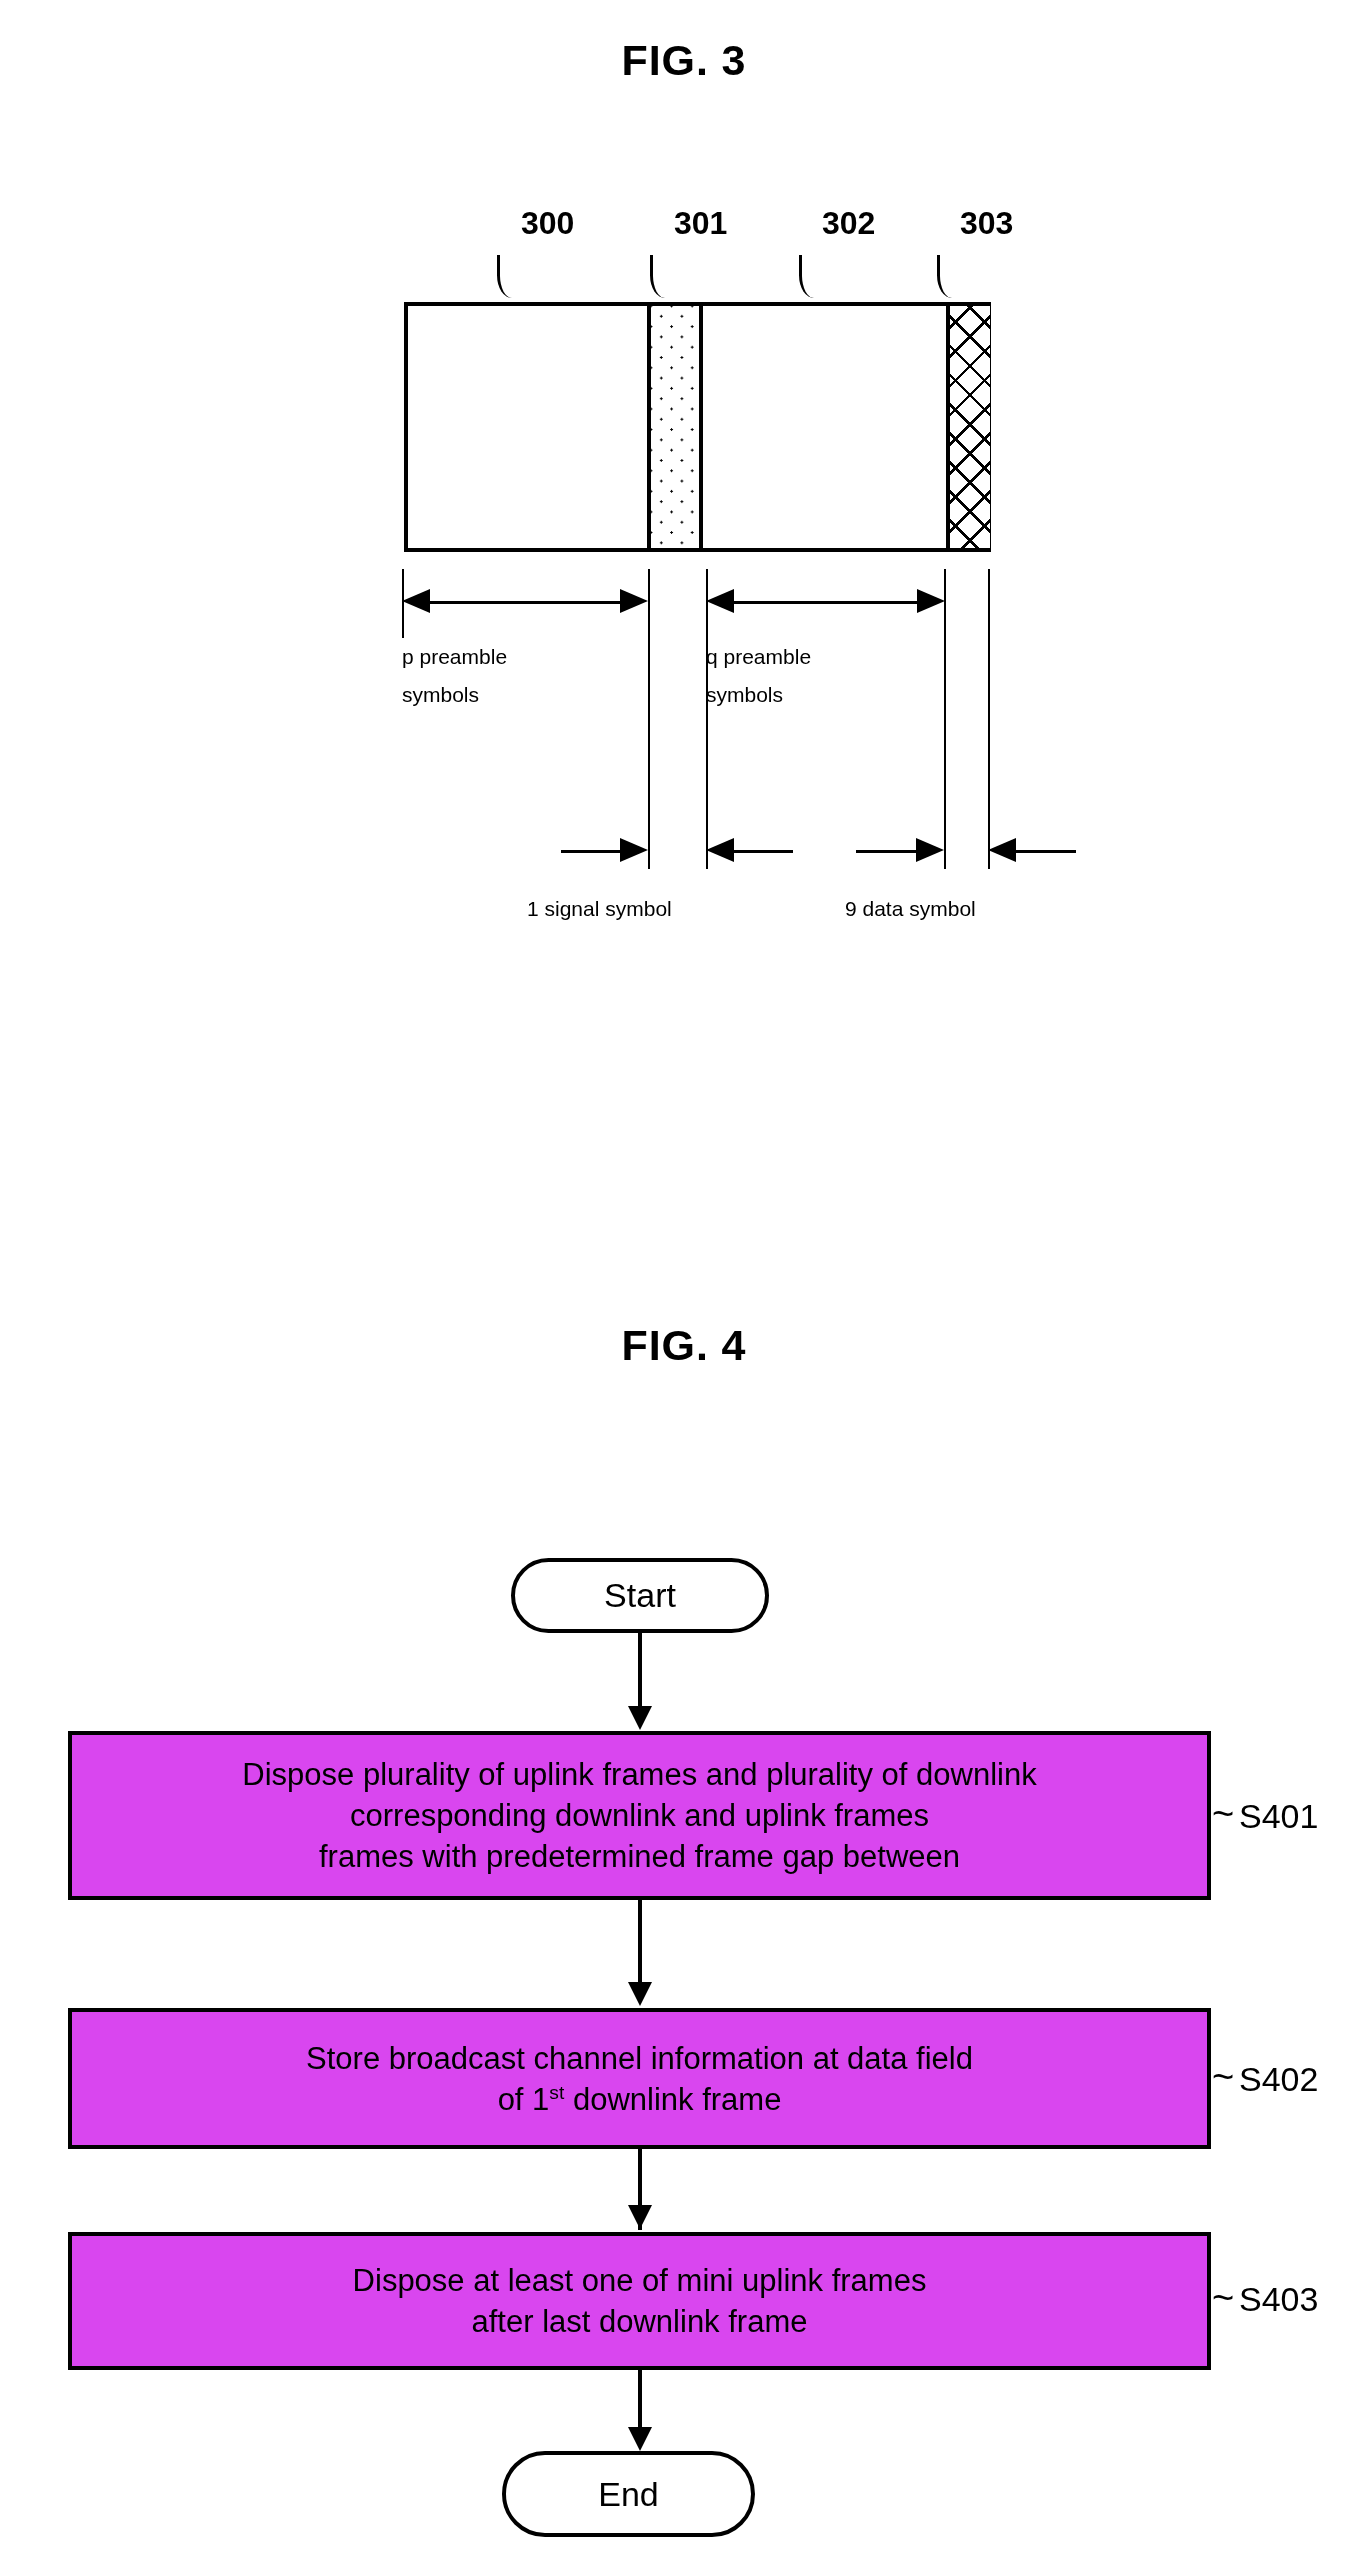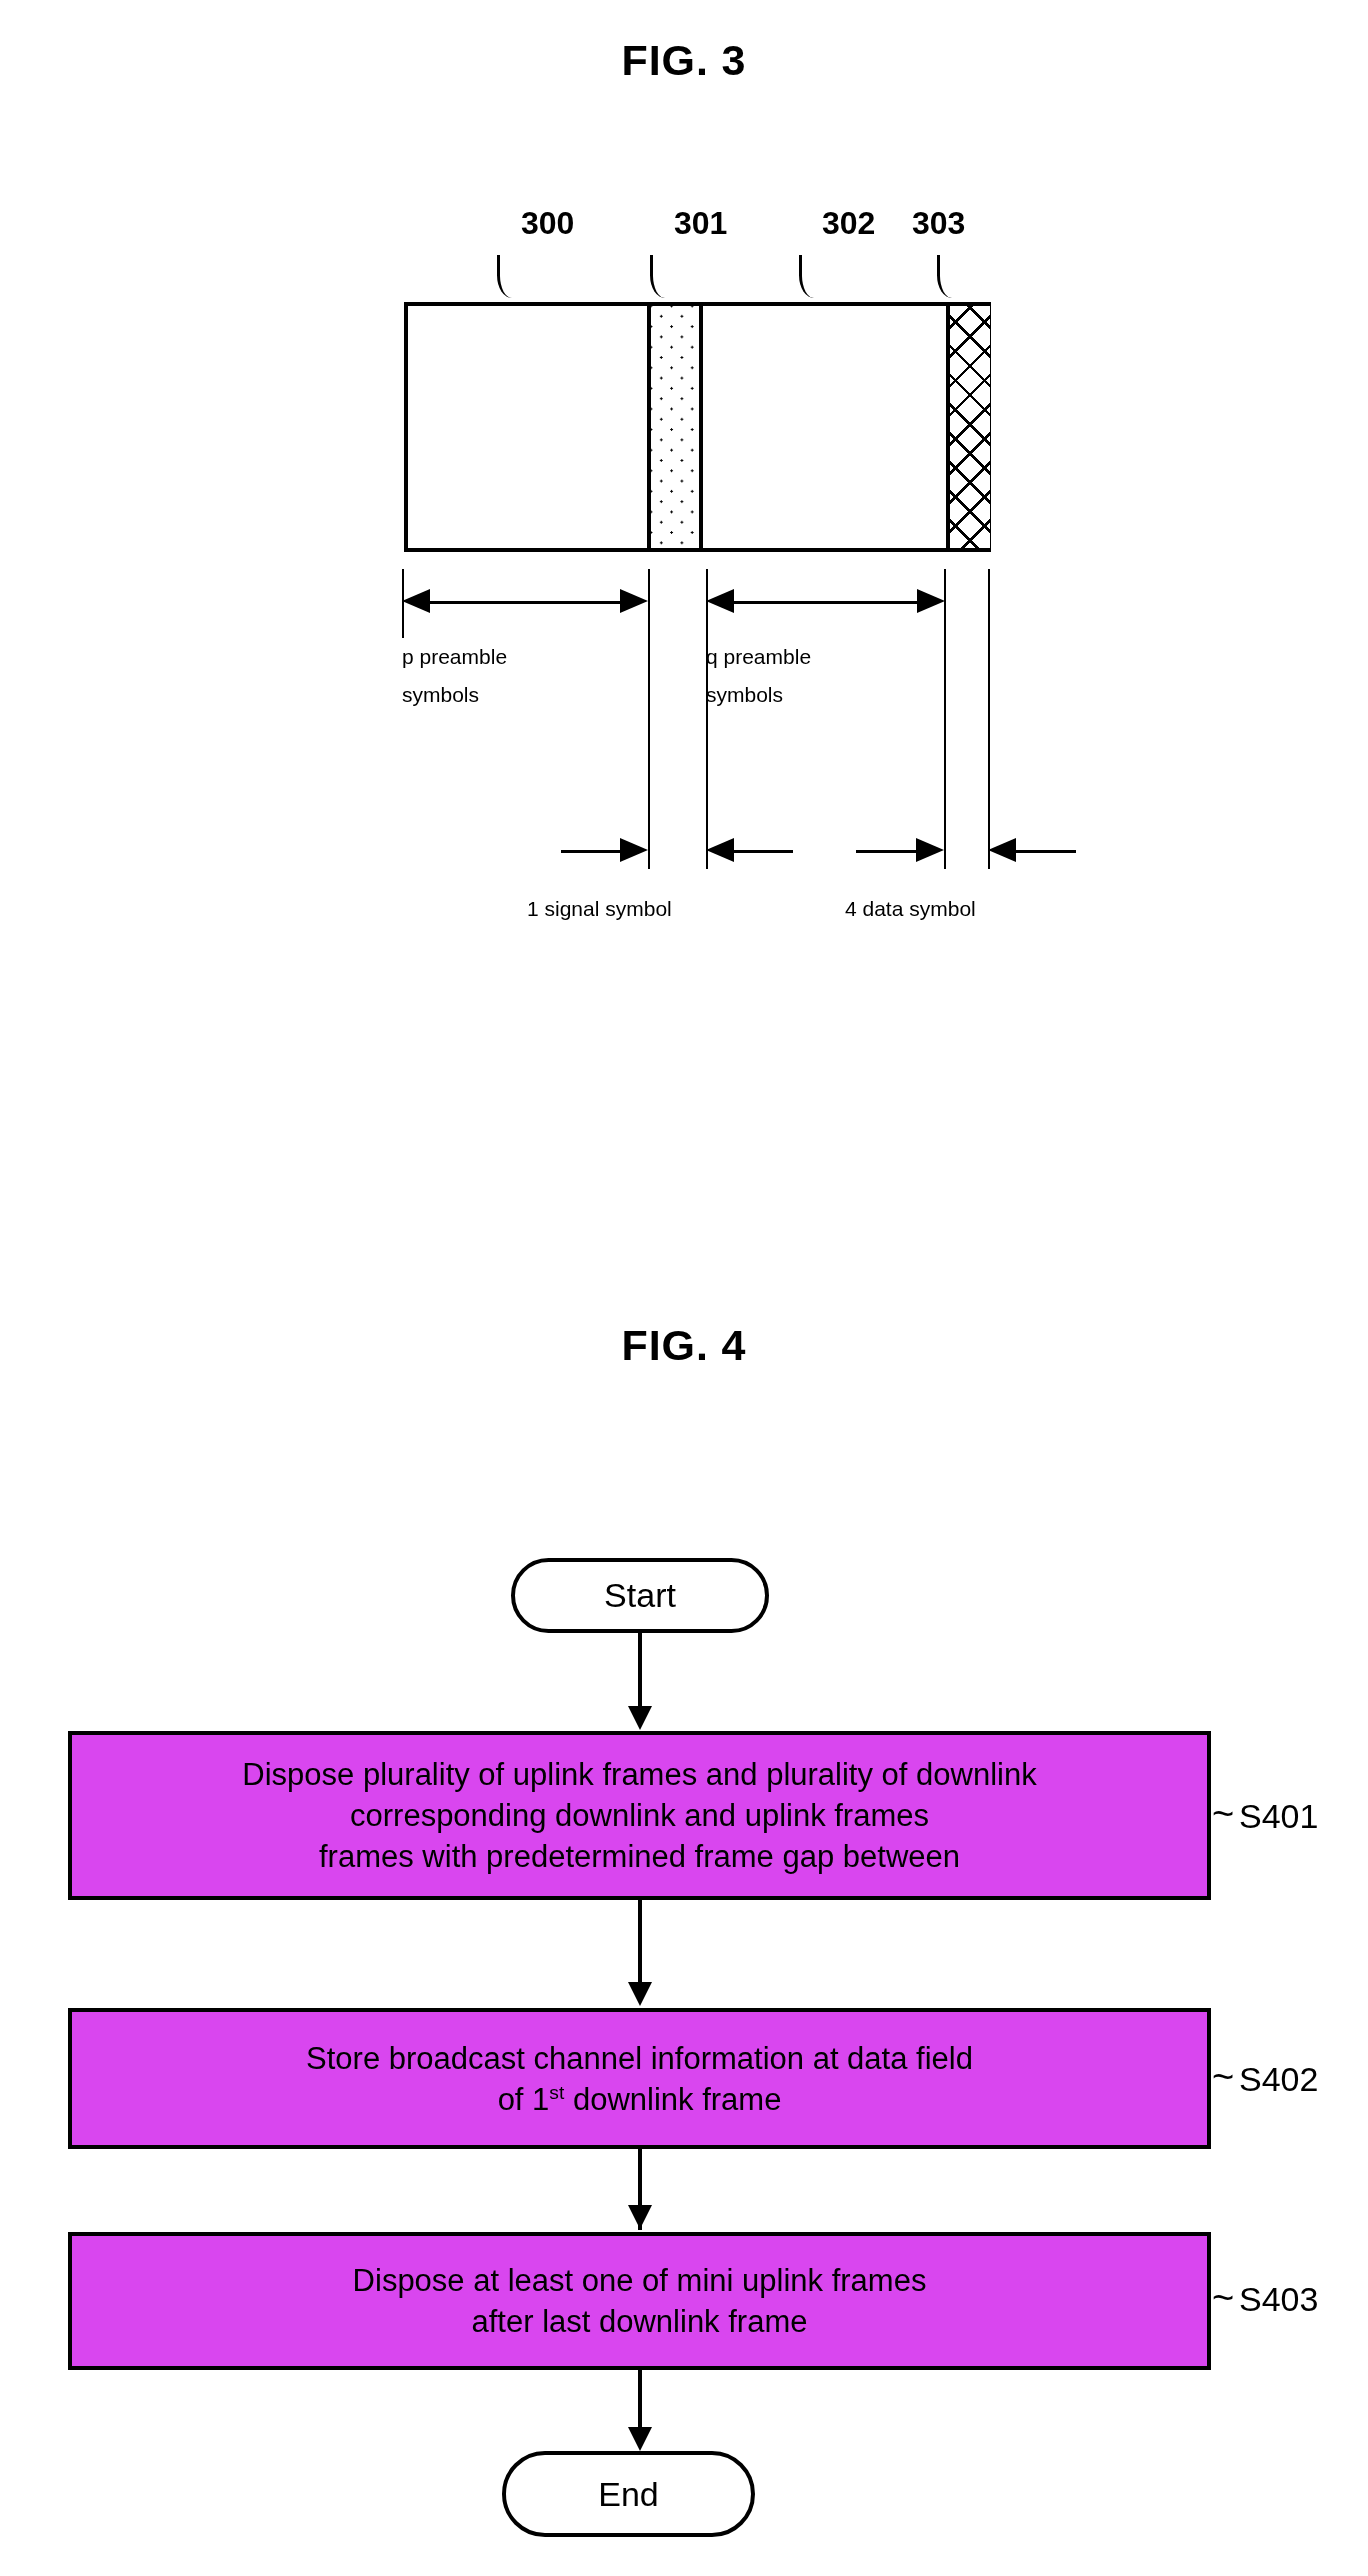--- a/index.html
+++ b/index.html
@@ -214,21 +214,21 @@
 
     <div class="ref-num" style="left:485px; top:205px;">300</div>
     <div class="ref-hook" style="left:497px; top:255px;"></div>
 
     <div class="ref-num" style="left:638px; top:205px;">301</div>
     <div class="ref-hook" style="left:650px; top:255px;"></div>
 
     <div class="ref-num" style="left:786px; top:205px;">302</div>
     <div class="ref-hook" style="left:799px; top:255px;"></div>
 
-    <div class="ref-num" style="left:876px; top:205px;">303</div>
+    <div class="ref-num" style="left:924px; top:205px;">303</div>
     <div class="ref-hook" style="left:937px; top:255px;"></div>
 
     <div class="frame-box">
       <div class="seg" id="seg-300-marker"></div>
       <div class="seg" id="seg-301"></div>
       <div class="seg" id="seg-302-marker"></div>
       <div class="seg" id="seg-303"></div>
     </div>
 
     <div class="ext-line" style="left:402px; top:569px; height:69px;"></div>
@@ -266,21 +266,21 @@
 
       <div class="dim-line" style="left:856px; width:62px;"></div>
       <div class="arrow arrow-right" style="left:916px; top:-12.2px;"></div>
 
       <div class="arrow arrow-left" style="left:988px; top:-12.2px;"></div>
       <div class="dim-line" style="left:1014px; width:62px;"></div>
     </div>
 
     <div class="dim-label" style="left:527px; top:890px; width:310px;">1 signal symbol</div>
 
-    <div class="dim-label" style="left:845px; top:890px; width:263px;">4 data symbol</div>
+    <div class="dim-label" style="left:845px; top:890px; width:263px;">9 data symbol</div>
   </div>
 
   <div id="fig4">
 
     <div class="fig-title" id="fig4-title">FIG. 4</div>
 
     <div class="terminator" style="left:511px; top:1558px; width:258px; height:75px;">
       <span>Start</span>
     </div>
 

